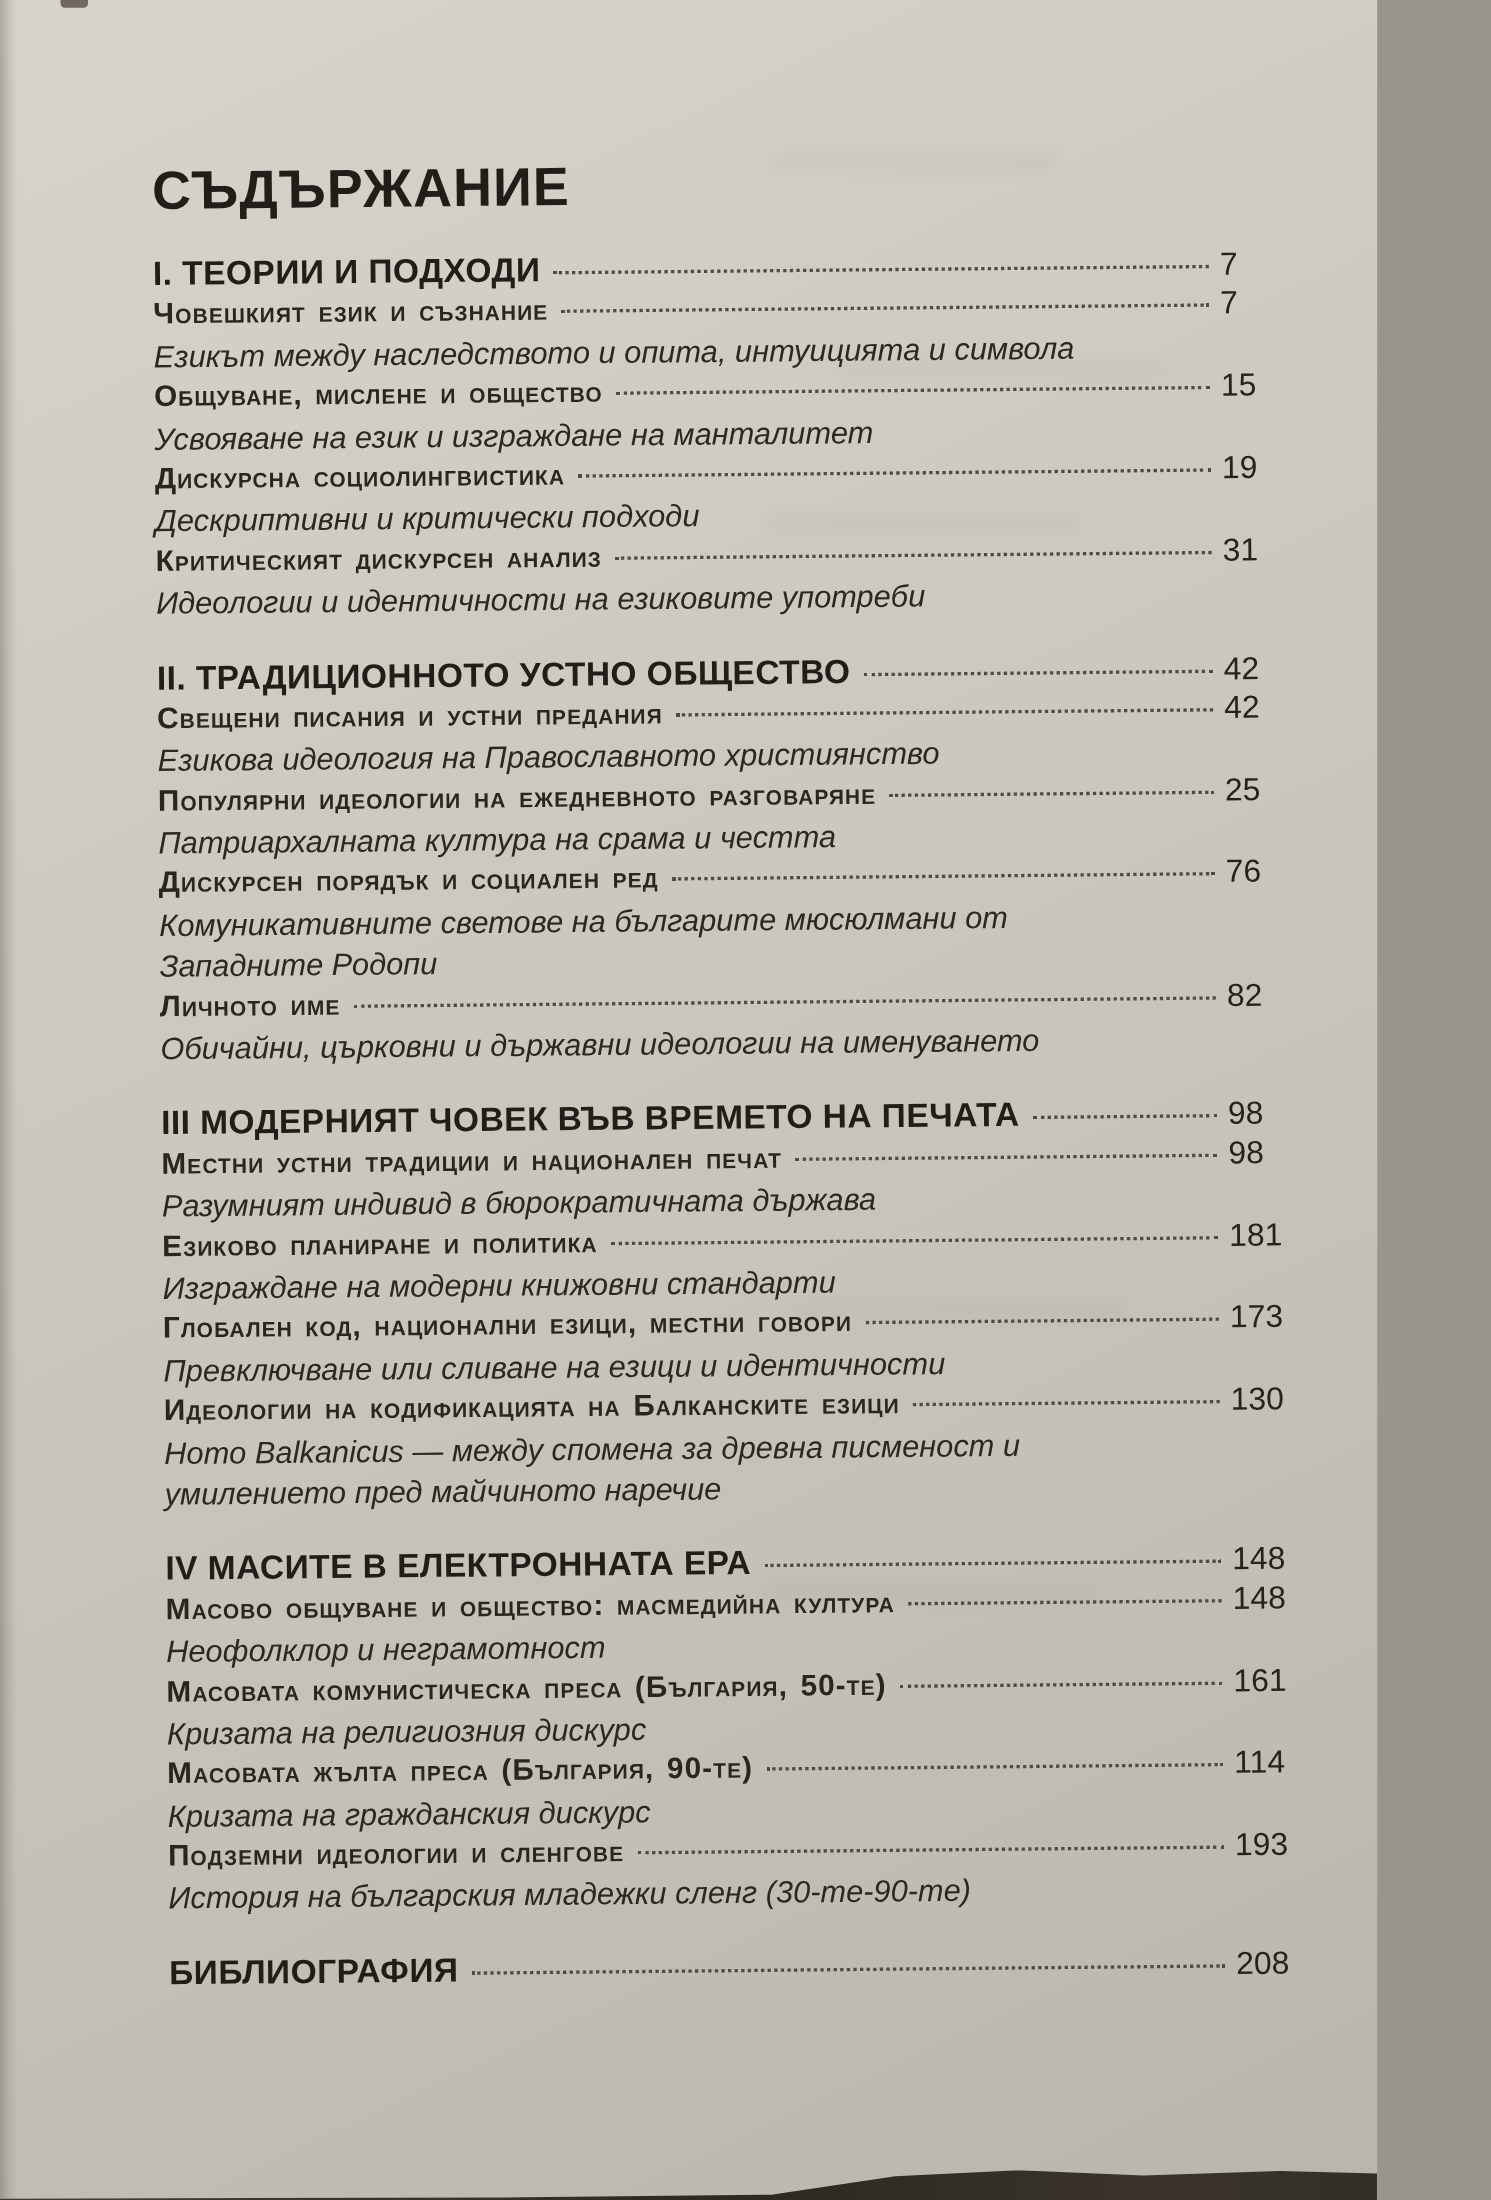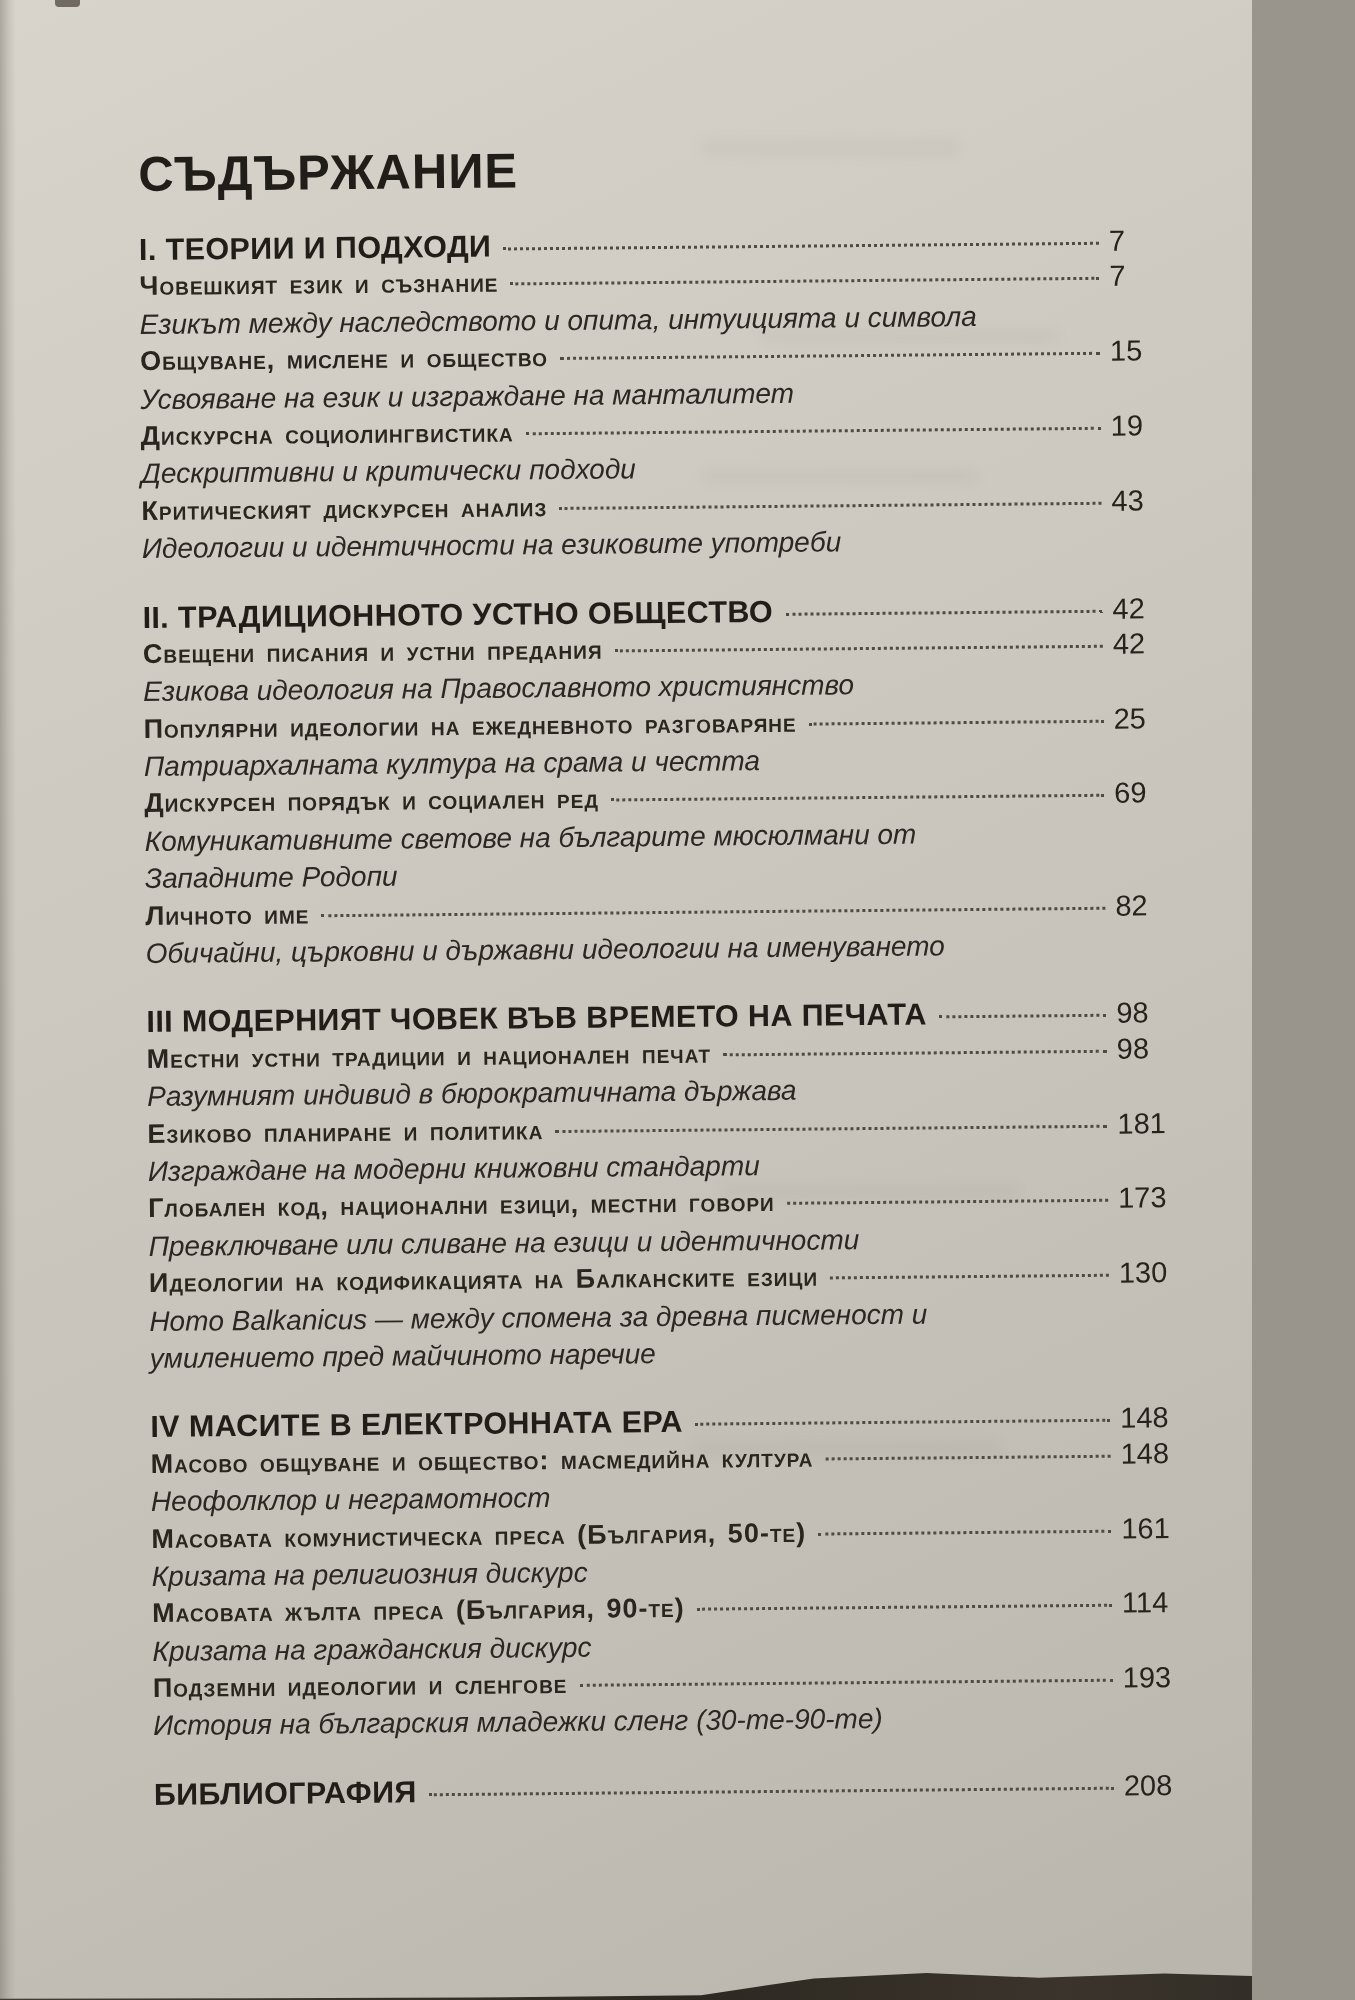--- a/index.html
+++ b/index.html
@@ -71,21 +71,21 @@
           <div class="subtitle">Усвояване на език и изграждане на манталитет</div>
           <div class="row chapter">
             <span class="clabel">Дискурсна социолингвистика</span>
             <span class="dots"></span>
             <span class="num">19</span>
           </div>
           <div class="subtitle">Дескриптивни и критически подходи</div>
           <div class="row chapter">
             <span class="clabel">Критическият дискурсен анализ</span>
             <span class="dots"></span>
-            <span class="num">43</span>
+            <span class="num">31</span>
           </div>
           <div class="subtitle">Идеологии и идентичности на езиковите употреби</div>
         </div>
         <div class="section">
           <div class="row heading">
             <span class="hlabel">II. ТРАДИЦИОННОТО УСТНО ОБЩЕСТВО</span>
             <span class="dots"></span>
             <span class="num">42</span>
           </div>
           <div class="row chapter">
@@ -96,21 +96,21 @@
           <div class="subtitle">Езикова идеология на Православното християнство</div>
           <div class="row chapter">
             <span class="clabel">Популярни идеологии на ежедневното разговаряне</span>
             <span class="dots"></span>
             <span class="num">25</span>
           </div>
           <div class="subtitle">Патриархалната култура на срама и честта</div>
           <div class="row chapter">
             <span class="clabel">Дискурсен порядък и социален ред</span>
             <span class="dots"></span>
-            <span class="num">69</span>
+            <span class="num">76</span>
           </div>
           <div class="subtitle">Комуникативните светове на българите мюсюлмани от</div>
           <div class="subtitle">Западните Родопи</div>
           <div class="row chapter">
             <span class="clabel">Личното име</span>
             <span class="dots"></span>
             <span class="num">82</span>
           </div>
           <div class="subtitle">Обичайни, църковни и държавни идеологии на именуването</div>
         </div>

